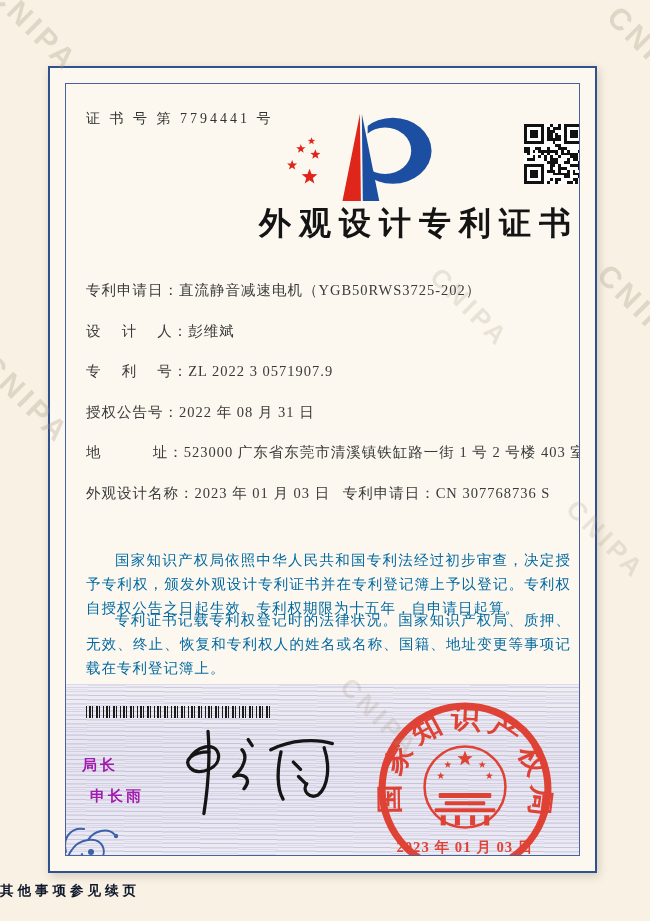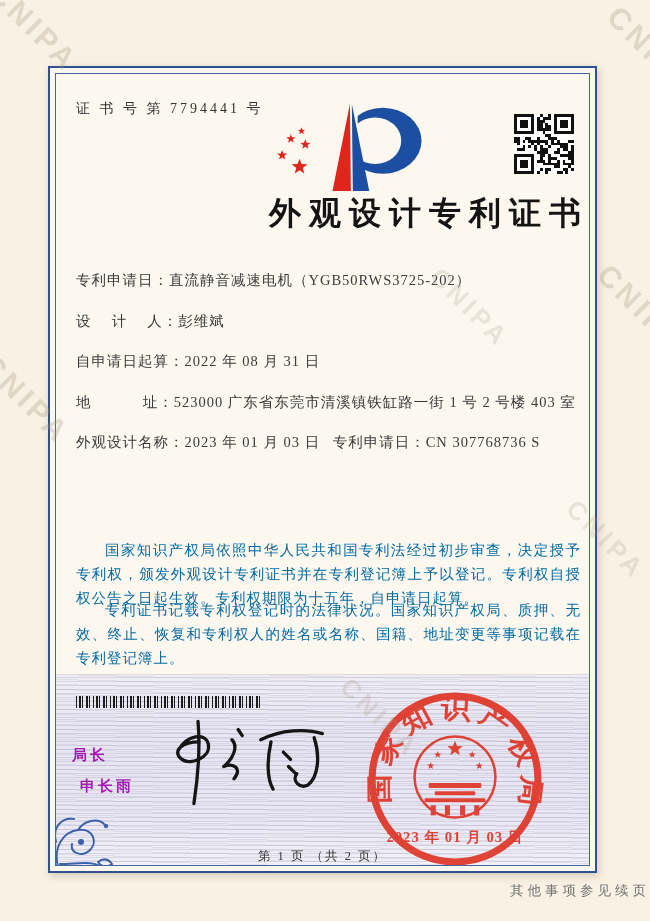--- a/index.html
+++ b/index.html
@@ -7,21 +7,21 @@
   .canvas{position:relative;width:650px;height:921px;background:#f8f1e4;overflow:hidden;}
 
   
   .wm{position:absolute;z-index:4;pointer-events:none;font-family:"Liberation Sans",sans-serif;
       font-weight:bold;font-size:30px;letter-spacing:4px;color:rgba(168,152,128,.30);
       transform:rotate(45deg);transform-origin:center;}
   .wm.small{font-size:26px;color:rgba(168,152,128,.22);}
 
   
   .page{position:absolute;left:48px;top:66px;width:549px;height:807px;box-sizing:border-box;
-        background:#fcf8f0;border:2px solid #31508e;padding:5px;z-index:1;
+        background:#fcf8f0;border:2px solid #31508e;padding:15px;z-index:1;
         box-shadow:2px 3px 8px rgba(110,95,70,.25);}
   .page-inner{position:relative;width:100%;height:100%;box-sizing:border-box;
         border:1px solid #47639f;background:#fcf8f0;overflow:hidden;}
 
   .cert-no{position:absolute;left:20px;top:26px;font-size:14px;letter-spacing:3px;color:#333;}
 
   .logo{position:absolute;left:206px;top:28px;width:170px;height:92px;}
   .qr{position:absolute;left:458px;top:40px;width:60px;height:60px;}
   .qr svg{width:100%;height:100%;shape-rendering:crispEdges;}
 
@@ -58,22 +58,22 @@
   .autograph{position:absolute;left:104px;top:640px;width:185px;height:105px;}
 
   .seal{position:absolute;left:310px;top:616px;width:178px;height:178px;opacity:.9;}
   .seal text{font-family:"Liberation Serif",serif;}
 
   .ornament{position:absolute;left:-12px;top:698px;width:108px;height:100px;}
 
   .page-num{position:absolute;left:0;top:774px;width:100%;text-align:center;
         font-size:12.5px;letter-spacing:2px;color:#333;}
 
-  .continuation{position:absolute;left:0;top:882px;width:100%;text-align:right;
-        font-size:13.5px;letter-spacing:4px;color:#737373;z-index:5;}
+  .continuation{position:absolute;left:0;top:882px;width:100%;text-align:left;
+        font-size:13.5px;letter-spacing:4px;color:#0f172a;z-index:5;font-weight:bold;}
 </style>
 </head>
 <body>
 
 <div class="canvas">
 
   <div class="wm" style="left:-22px;top:10px;">CNIPA</div>
   <div class="wm" style="left:596px;top:34px;">CNIPA</div>
   <div class="wm" style="left:-30px;top:382px;">CNIPA</div>
   <div class="wm" style="left:586px;top:292px;">CNIPA</div>
@@ -250,21 +250,24 @@
       <div class="title">外观设计专利证书</div>
 
       <div class="fields">
         <div class="row">
           <span>专利申请日：</span><span>直流静音减速电机（YGB50RWS3725-202）</span>
         </div>
         <div class="row">
           <span>设　 计　 人：</span><span>彭维斌</span>
         </div>
         <div class="row">
-          <span>自申请日起算：</span><span>2022 年 08 月 31 日</span>
+          <span>专　 利　 号：</span><span>ZL 2022 3 0571907.9</span>
+        </div>
+        <div class="row">
+          <span>授权公告号：</span><span>2022 年 08 月 31 日</span>
         </div>
         <div class="row">
           <span>地　　　 址：</span><span>523000 广东省东莞市清溪镇铁缸路一街 1 号 2 号楼 403 室</span>
         </div>
         <div class="row">
           <span class="grp-left"><span>外观设计名称：</span><span>2023 年 01 月 03 日</span></span>
           <span><span>专利申请日：</span><span>CN 307768736 S</span></span>
         </div>
       </div>
 

